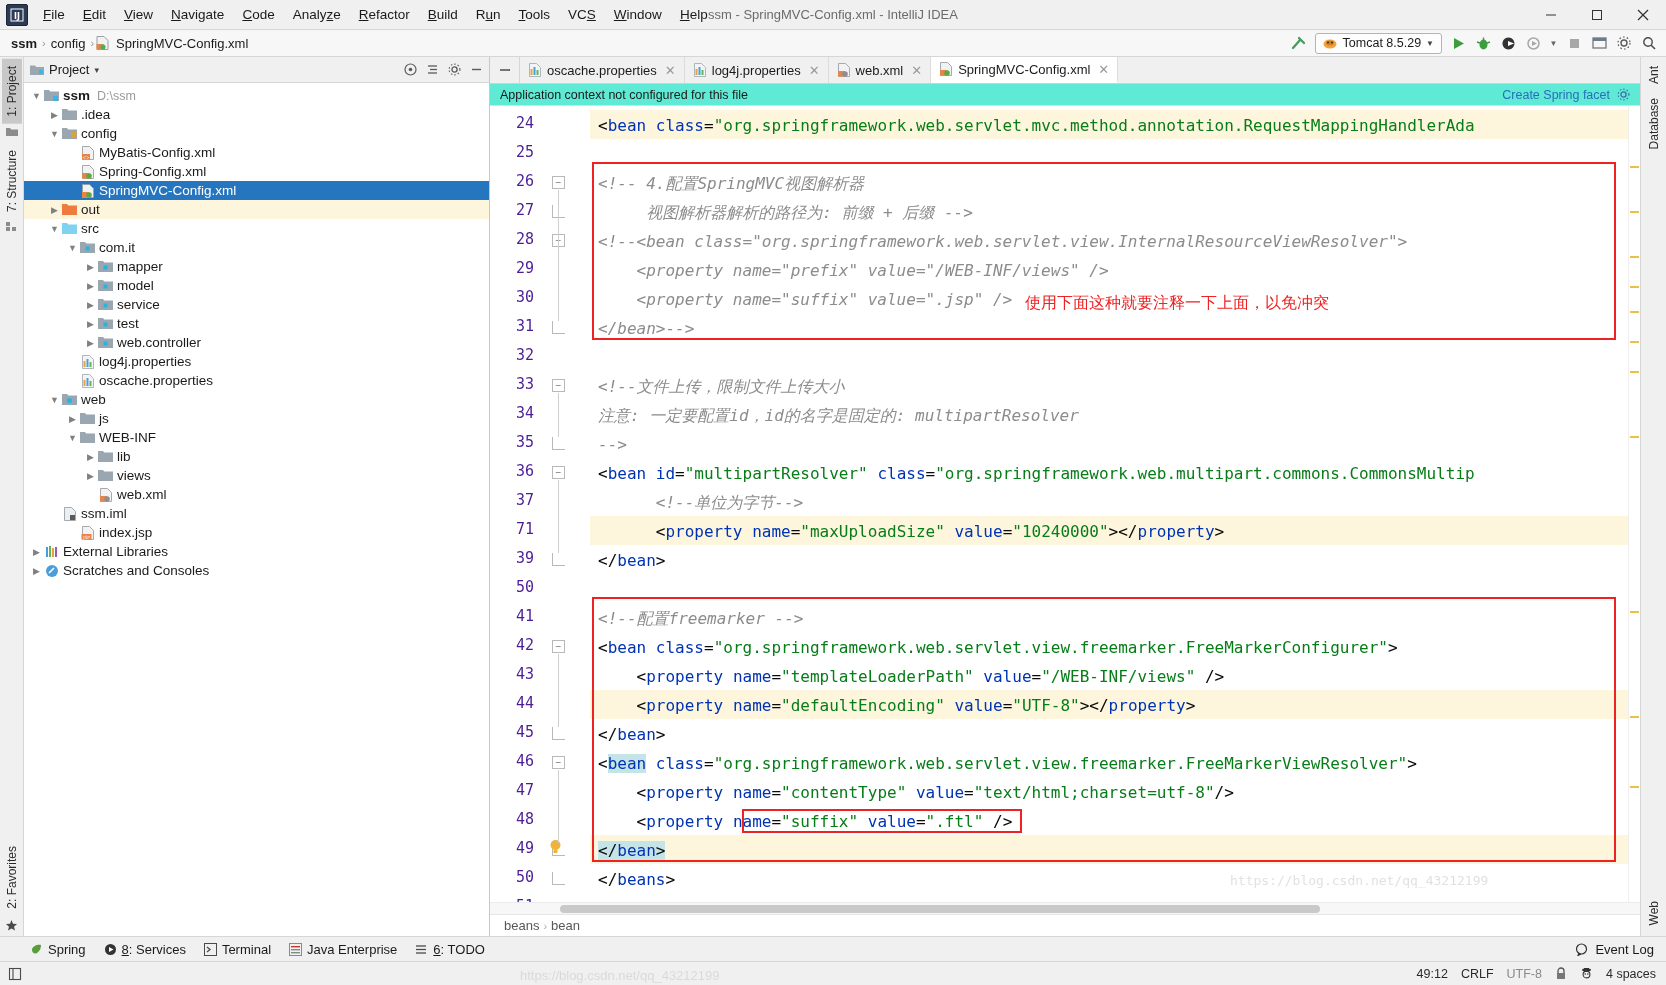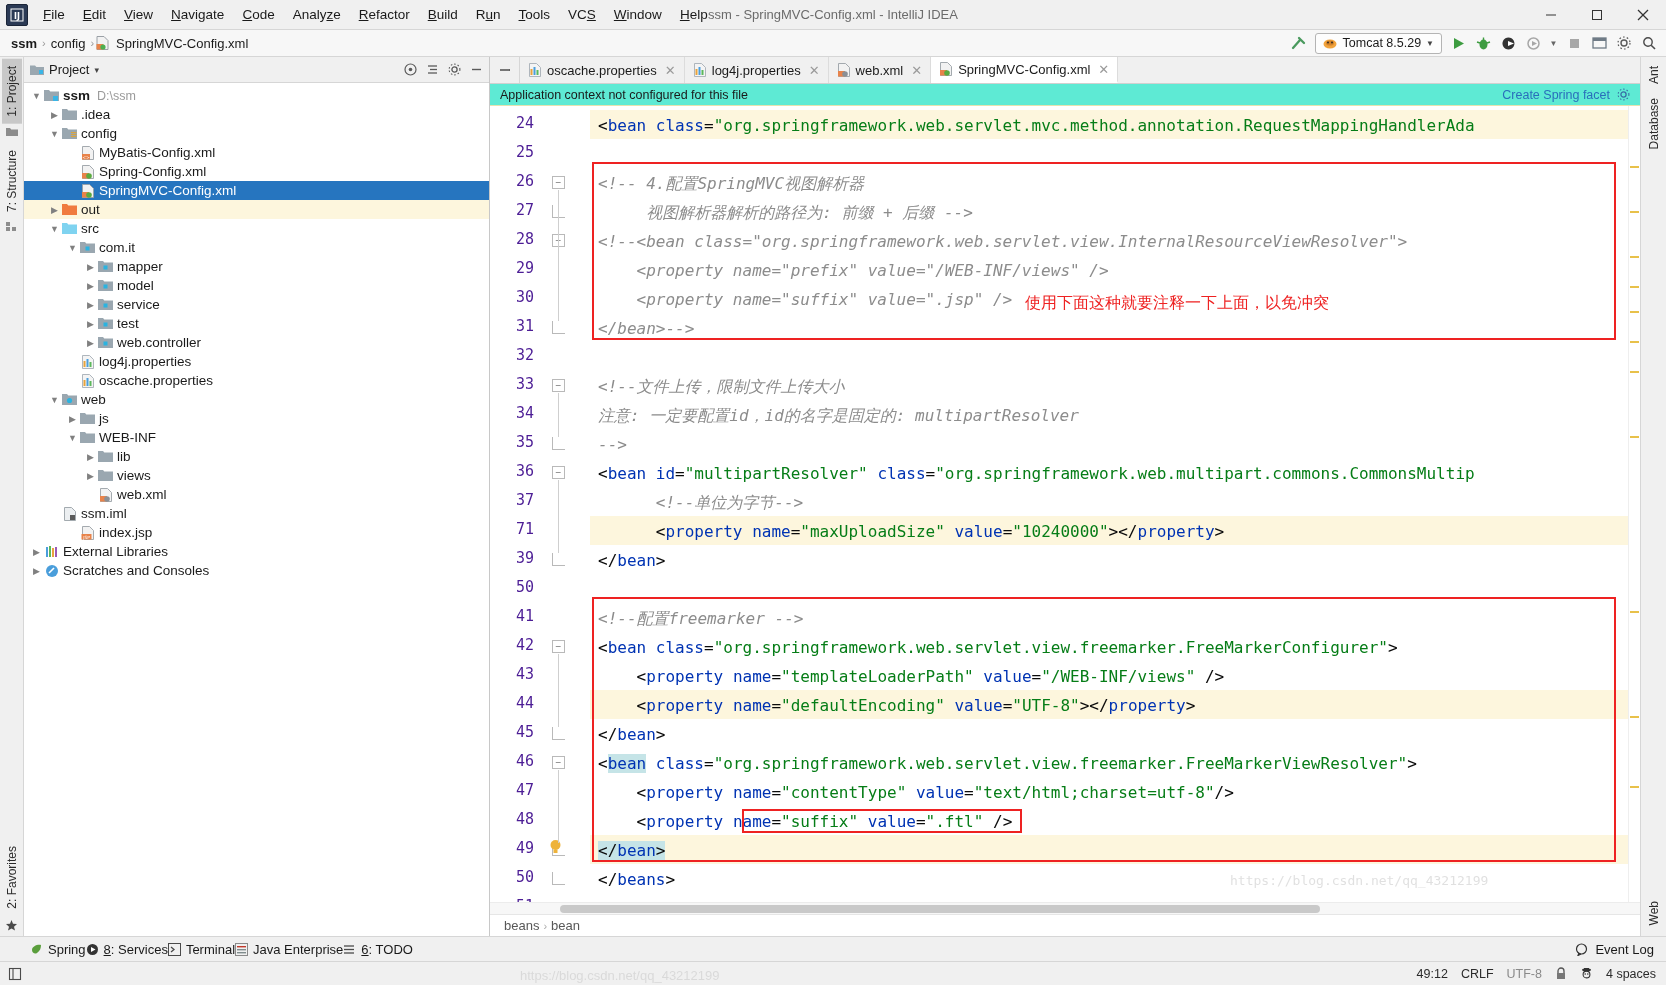--- a/index.html
+++ b/index.html
@@ -174,21 +174,21 @@
 
   .breadcrumbs2 {
     height: 22px; display:flex; align-items:center; padding-left: 10px;
     background:#fff; border-top:1px solid #e6e6e6; font-size:13px; color:#585858;
   }
   .bc2 { padding:0 4px; }
   .bc2sep { color:#aaa; font-size:11px; }
 
   
   .toolwin-bar {
-    height: 25px; display:flex; align-items:center; 
+    height: 25px; display:flex; align-items:center; gap: 18px;
     background: #f0f0f0; border-top: 1px solid #d6d6d6; padding-left: 30px;
     font-size: 13px;
   }
   .twb { display:flex; align-items:center; gap:5px; color:#1a1a1a;}
   .twb u { text-decoration: underline; }
   .twb-right { margin-left:auto; display:flex; align-items:center; gap:7px; padding-right:12px;}
 
   .statusbar {
     height: 24px; display:flex; align-items:center;
     background:#f0f0f0; border-top:1px solid #d6d6d6; padding-left: 8px;

